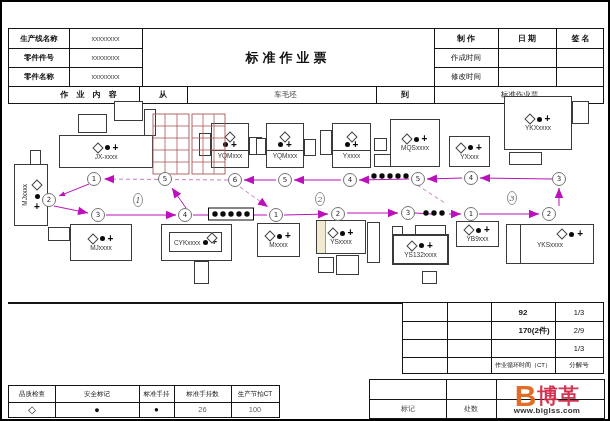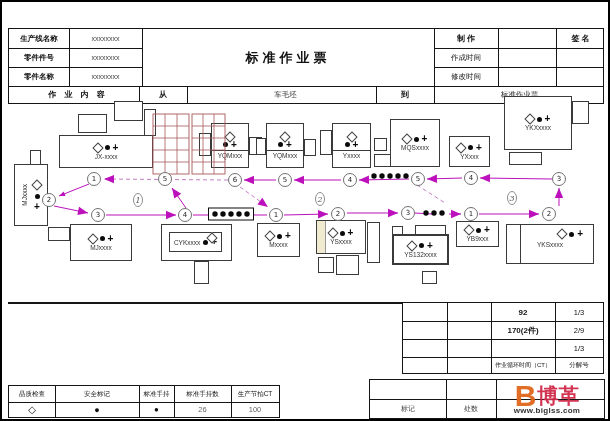--- a/index.html
+++ b/index.html
@@ -64,25 +64,26 @@
     <div class="cell b" style="left:0;top:0;width:60px;height:19px;font-size:7.5px;">生产线名称</div>
     <div class="cell" style="left:60px;top:0;width:73px;height:19px;font-size:7px;color:#444;">xxxxxxxx</div>
     <div class="cell b" style="left:0;top:19px;width:60px;height:19px;font-size:7.5px;">零件件号</div>
     <div class="cell" style="left:60px;top:19px;width:73px;height:19px;font-size:7px;color:#444;">xxxxxxxx</div>
     <div class="cell b" style="left:0;top:38px;width:60px;height:19px;font-size:7.5px;">零件名称</div>
     <div class="cell" style="left:60px;top:38px;width:73px;height:19px;font-size:7px;color:#444;">xxxxxxxx</div>
 
     <div class="cell b" style="left:133px;top:0;width:292px;height:57px;font-size:13px;letter-spacing:4px;">标准作业票</div>
 
     <div class="cell b" style="left:425px;top:0;width:64px;height:19px;font-size:8px;">制 作</div>
+    <div class="cell b" style="left:489px;top:0;width:58px;height:19px;font-size:8px;">日 期</div>
     <div class="cell b" style="left:547px;top:0;width:49px;height:19px;font-size:8px;">签 名</div>
     <div class="cell" style="left:425px;top:19px;width:64px;height:19px;font-size:7.5px;">作成时间</div>
     <div class="cell" style="left:425px;top:38px;width:64px;height:19px;font-size:7.5px;">修改时间</div>
 
-    <div class="cell b" style="left:4px;top:57px;width:130px;height:17px;font-size:8px;letter-spacing:3px;">作 业 内 容</div>
+    <div class="cell b" style="left:16px;top:57px;width:130px;height:17px;font-size:8px;letter-spacing:3px;">作 业 内 容</div>
     <div class="cell b" style="left:130px;top:57px;width:48px;height:17px;font-size:8px;">从</div>
     <div class="cell" style="left:182px;top:57px;width:189px;height:17px;font-size:7.5px;color:#333;">车毛坯</div>
     <div class="cell b" style="left:367px;top:57px;width:58px;height:17px;font-size:8px;">到</div>
     <div class="cell" style="left:425px;top:57px;width:171px;height:17px;font-size:7.5px;color:#333;">标准作业票</div>
   </div>
 
   <div id="machines">
       <div class="machine std" style="left: 57px; top: 133px; width: 94px; height: 33px;">
         <div class="symrow">
           <span class="dia"></span>
@@ -346,21 +347,21 @@
 
   <div class="frame" style="left:400px;top:300px;width:202px;height:72px;">
     <div class="vl" style="left:44px;top:0;height:70px;"></div>
     <div class="vl" style="left:88px;top:0;height:70px;"></div>
     <div class="vl" style="left:152px;top:0;height:70px;"></div>
     <div class="hl" style="left:0;top:18px;width:200px;"></div>
     <div class="hl" style="left:0;top:36px;width:200px;"></div>
     <div class="hl" style="left:0;top:54px;width:200px;"></div>
     <div class="cell b" style="left:88px;top:0;width:64px;height:18px;font-size:8px;">92</div>
     <div class="cell" style="left:152px;top:0;width:48px;height:18px;font-size:7.5px;">1/3</div>
-    <div class="cell b" style="left:88px;top:18px;width:64px;height:18px;font-size:8px;">170(2件)</div>
+    <div class="cell b" style="left:88px;top:18px;width:64px;height:18px;font-size:8px;padding-left:11px;">170(2件)</div>
     <div class="cell" style="left:152px;top:18px;width:48px;height:18px;font-size:7.5px;">2/9</div>
     <div class="cell" style="left:152px;top:36px;width:48px;height:18px;font-size:7.5px;">1/3</div>
     <div class="cell" style="left:88px;top:54px;width:64px;height:16px;font-size:6px;">作业循环时间（CT）</div>
     <div class="cell" style="left:152px;top:54px;width:48px;height:16px;font-size:6.5px;">分解号</div>
   </div>
 
   <div class="frame" style="left:6px;top:383px;width:272px;height:33px;">
     <div class="vl" style="left:46px;top:0;height:31px;"></div>
     <div class="vl" style="left:130px;top:0;height:31px;"></div>
     <div class="vl" style="left:165px;top:0;height:31px;"></div>

